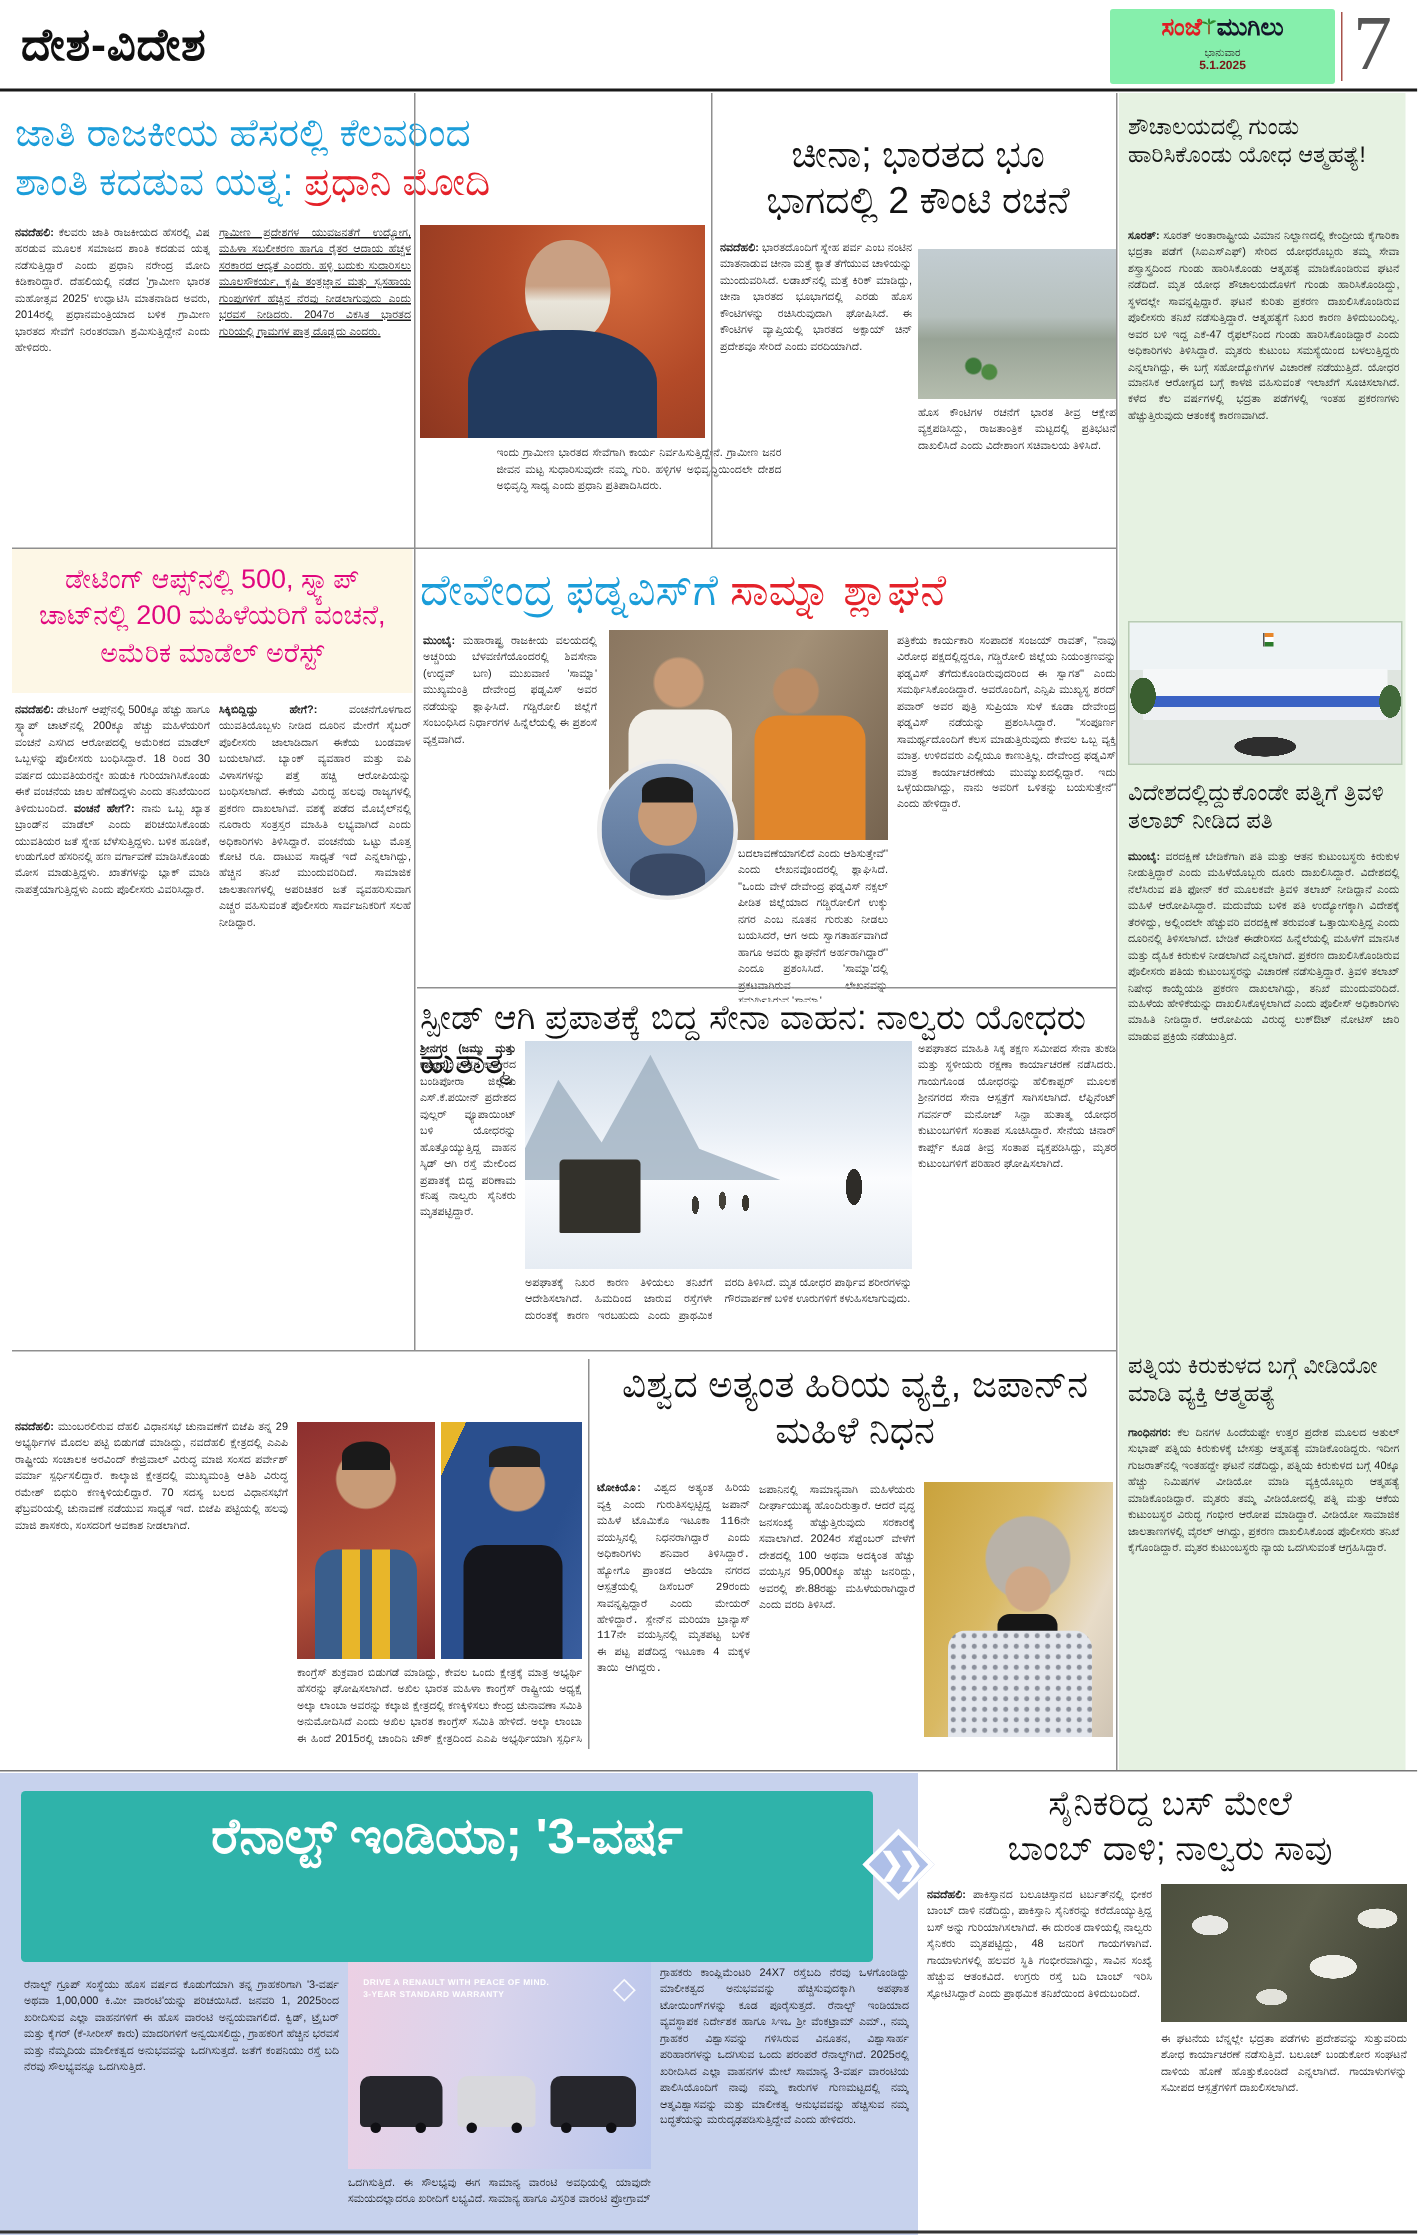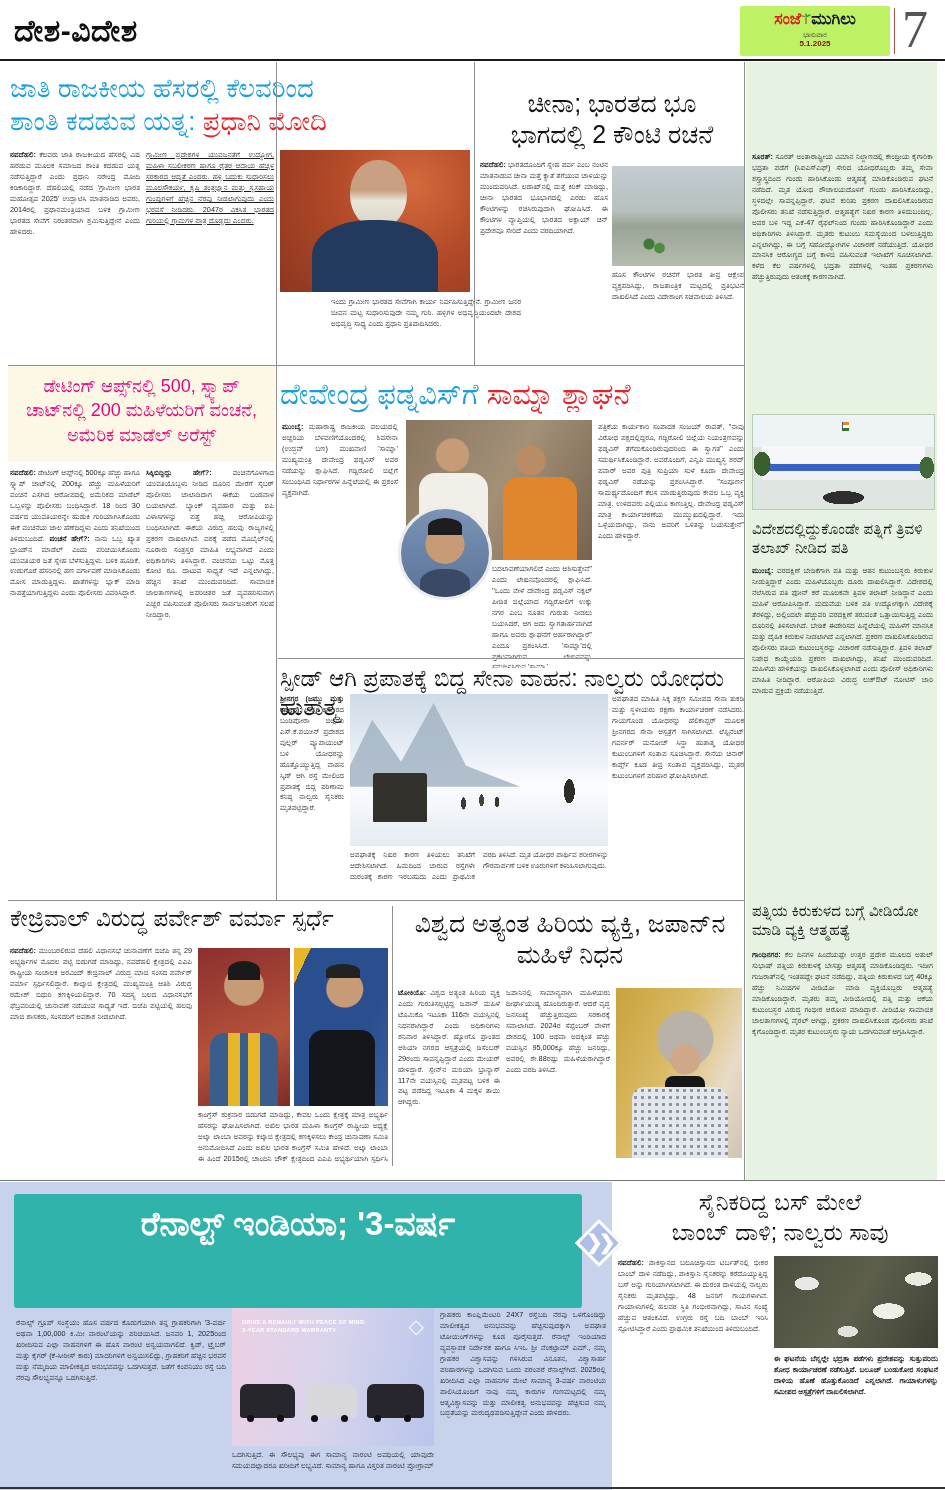--- a/index.html
+++ b/index.html
@@ -6,21 +6,21 @@
   .page{position:relative;width:945px;height:1490px;background:#fff;overflow:hidden;
         font-family:"Liberation Sans",sans-serif;color:#1c1c1c;}
   .abs{position:absolute;box-sizing:border-box;}
   .b{font-size:7.3px;line-height:1.5;text-align:justify;color:#1c1c1c;overflow:hidden;}
   .dl{font-weight:700;}
   .rule{background:#8f8f8f;}
   .ph{position:absolute;overflow:hidden;}
 
   
   .section-title{font-size:30px;font-weight:700;color:#101010;letter-spacing:.5px;}
-  .masthead{background:#bef264;border-radius:2px;text-align:center;padding-top:4px;}
+  .masthead{background:#86efac;border-radius:2px;text-align:center;padding-top:4px;}
   .mast-name{font-size:16px;font-weight:700;line-height:1.1;}
   .mast-red{color:#e01d23;}
   .mast-black{color:#14142a;}
   .mast-day{font-size:7px;color:#333;margin-top:3px;}
   .mast-date{font-size:8px;font-weight:700;color:#7a1616;}
   .page-num{font-family:"Liberation Serif",serif;font-size:52px;font-weight:400;color:#555;line-height:1;}
 
   
   .hl{font-weight:400;line-height:1.25;}
   .hl-blue{color:#1b9dd9;}
@@ -163,20 +163,21 @@
     <div>ಚೀನಾ; ಭಾರತದ ಭೂ</div>
     <div>ಭಾಗದಲ್ಲಿ 2 ಕೌಂಟಿ ರಚನೆ</div>
   </div>
   <div class="abs b" style="left:480px;top:160px;width:128px;height:204px;">
     <span class="dl">ನವದೆಹಲಿ:</span>
     <span>ಭಾರತದೊಂದಿಗೆ ಸ್ನೇಹ ಪರ್ವ ಎಂಬ ನಂಟಿನ ಮಾತನಾಡುವ ಚೀನಾ ಮತ್ತೆ ಕ್ಯಾತೆ ತೆಗೆಯುವ ಚಾಳಿಯನ್ನು ಮುಂದುವರಿಸಿದೆ. ಲಡಾಖ್‌ನಲ್ಲಿ ಮತ್ತೆ ಕಿರಿಕ್ ಮಾಡಿದ್ದು, ಚೀನಾ ಭಾರತದ ಭೂಭಾಗದಲ್ಲಿ ಎರಡು ಹೊಸ ಕೌಂಟಿಗಳನ್ನು ರಚಿಸಿರುವುದಾಗಿ ಘೋಷಿಸಿದೆ. ಈ ಕೌಂಟಿಗಳ ವ್ಯಾಪ್ತಿಯಲ್ಲಿ ಭಾರತದ ಅಕ್ಸಾಯ್ ಚಿನ್ ಪ್ರದೇಶವೂ ಸೇರಿದೆ ಎಂದು ವರದಿಯಾಗಿದೆ.</span>
   </div>
   <div class="ph ph-china" style="left:612px;top:166px;width:132px;height:100px;"></div>
   <div class="abs b" style="left:612px;top:270px;width:132px;height:94px;">ಹೊಸ ಕೌಂಟಿಗಳ ರಚನೆಗೆ ಭಾರತ ತೀವ್ರ ಆಕ್ಷೇಪ ವ್ಯಕ್ತಪಡಿಸಿದ್ದು, ರಾಜತಾಂತ್ರಿಕ ಮಟ್ಟದಲ್ಲಿ ಪ್ರತಿಭಟನೆ ದಾಖಲಿಸಿದೆ ಎಂದು ವಿದೇಶಾಂಗ ಸಚಿವಾಲಯ ತಿಳಿಸಿದೆ.</div>
 
+  <div class="abs hl hl-black" style="left:752px;top:76px;width:181px;height:42px;font-size:15px;">ಶೌಚಾಲಯದಲ್ಲಿ ಗುಂಡು ಹಾರಿಸಿಕೊಂಡು ಯೋಧ ಆತ್ಮಹತ್ಯೆ!</div>
   <div class="abs b" style="left:752px;top:122px;width:181px;height:288px;margin-top:30px;">
     <span class="dl">ಸೂರತ್:</span>
     <span>ಸೂರತ್ ಅಂತಾರಾಷ್ಟ್ರೀಯ ವಿಮಾನ ನಿಲ್ದಾಣದಲ್ಲಿ ಕೇಂದ್ರೀಯ ಕೈಗಾರಿಕಾ ಭದ್ರತಾ ಪಡೆಗೆ (ಸಿಐಎಸ್ಎಫ್) ಸೇರಿದ ಯೋಧರೊಬ್ಬರು ತಮ್ಮ ಸೇವಾ ಶಸ್ತ್ರಾಸ್ತ್ರದಿಂದ ಗುಂಡು ಹಾರಿಸಿಕೊಂಡು ಆತ್ಮಹತ್ಯೆ ಮಾಡಿಕೊಂಡಿರುವ ಘಟನೆ ನಡೆದಿದೆ. ಮೃತ ಯೋಧ ಶೌಚಾಲಯದೊಳಗೆ ಗುಂಡು ಹಾರಿಸಿಕೊಂಡಿದ್ದು, ಸ್ಥಳದಲ್ಲೇ ಸಾವನ್ನಪ್ಪಿದ್ದಾರೆ. ಘಟನೆ ಕುರಿತು ಪ್ರಕರಣ ದಾಖಲಿಸಿಕೊಂಡಿರುವ ಪೊಲೀಸರು ತನಿಖೆ ನಡೆಸುತ್ತಿದ್ದಾರೆ. ಆತ್ಮಹತ್ಯೆಗೆ ನಿಖರ ಕಾರಣ ತಿಳಿದುಬಂದಿಲ್ಲ. ಅವರ ಬಳಿ ಇದ್ದ ಎಕೆ-47 ರೈಫಲ್‌ನಿಂದ ಗುಂಡು ಹಾರಿಸಿಕೊಂಡಿದ್ದಾರೆ ಎಂದು ಅಧಿಕಾರಿಗಳು ತಿಳಿಸಿದ್ದಾರೆ. ಮೃತರು ಕುಟುಂಬ ಸಮಸ್ಯೆಯಿಂದ ಬಳಲುತ್ತಿದ್ದರು ಎನ್ನಲಾಗಿದ್ದು, ಈ ಬಗ್ಗೆ ಸಹೋದ್ಯೋಗಿಗಳ ವಿಚಾರಣೆ ನಡೆಯುತ್ತಿದೆ. ಯೋಧರ ಮಾನಸಿಕ ಆರೋಗ್ಯದ ಬಗ್ಗೆ ಕಾಳಜಿ ವಹಿಸುವಂತೆ ಇಲಾಖೆಗೆ ಸೂಚಿಸಲಾಗಿದೆ. ಕಳೆದ ಕೆಲ ವರ್ಷಗಳಲ್ಲಿ ಭದ್ರತಾ ಪಡೆಗಳಲ್ಲಿ ಇಂತಹ ಪ್ರಕರಣಗಳು ಹೆಚ್ಚುತ್ತಿರುವುದು ಆತಂಕಕ್ಕೆ ಕಾರಣವಾಗಿದೆ.</span>
   </div>
   <div class="ph ph-airport" style="left:752px;top:414px;width:181px;height:94px;border:1px solid #b8cbb4;">
     <div class="af-flag"></div>
   </div>
 
   <div class="abs hl hl-black" style="left:752px;top:520px;width:181px;height:42px;font-size:15px;">ವಿದೇಶದಲ್ಲಿದ್ದುಕೊಂಡೇ ಪತ್ನಿಗೆ ತ್ರಿವಳಿ ತಲಾಖ್ ನೀಡಿದ ಪತಿ</div>
   <div class="abs b" style="left:752px;top:566px;width:181px;height:330px;">
@@ -220,31 +221,30 @@
   <div class="abs b" style="left:280px;top:694px;width:64px;height:204px;">
     <span class="dl">ಶ್ರೀನಗರ (ಜಮ್ಮು ಮತ್ತು ಕಾಶ್ಮೀರ):</span>
     <span>ಉತ್ತರ ಕಾಶ್ಮೀರದ ಬಂಡಿಪೋರಾ ಜಿಲ್ಲೆಯ ಎಸ್.ಕೆ.ಪಯೀನ್ ಪ್ರದೇಶದ ವುಲ್ಲರ್ ವ್ಯೂಪಾಯಿಂಟ್ ಬಳಿ ಯೋಧರನ್ನು ಹೊತ್ತೊಯ್ಯುತ್ತಿದ್ದ ವಾಹನ ಸ್ಕಿಡ್ ಆಗಿ ರಸ್ತೆ ಮೇಲಿಂದ ಪ್ರಪಾತಕ್ಕೆ ಬಿದ್ದ ಪರಿಣಾಮ ಕನಿಷ್ಠ ನಾಲ್ವರು ಸೈನಿಕರು ಮೃತಪಟ್ಟಿದ್ದಾರೆ.</span>
   </div>
   <div class="ph ph-snow" style="left:350px;top:694px;width:258px;height:152px;">
     <div class="snow-fig"></div>
   </div>
   <div class="abs b two-col" style="left:350px;top:850px;width:258px;height:48px;">ಅಪಘಾತಕ್ಕೆ ನಿಖರ ಕಾರಣ ತಿಳಿಯಲು ತನಿಖೆಗೆ ಆದೇಶಿಸಲಾಗಿದೆ. ಹಿಮದಿಂದ ಜಾರುವ ರಸ್ತೆಗಳೇ ದುರಂತಕ್ಕೆ ಕಾರಣ ಇರಬಹುದು ಎಂದು ಪ್ರಾಥಮಿಕ ವರದಿ ತಿಳಿಸಿದೆ. ಮೃತ ಯೋಧರ ಪಾರ್ಥಿವ ಶರೀರಗಳನ್ನು ಗೌರವಾರ್ಪಣೆ ಬಳಿಕ ಊರುಗಳಿಗೆ ಕಳುಹಿಸಲಾಗುವುದು.</div>
   <div class="abs b" style="left:612px;top:694px;width:132px;height:204px;">ಅಪಘಾತದ ಮಾಹಿತಿ ಸಿಕ್ಕ ತಕ್ಷಣ ಸಮೀಪದ ಸೇನಾ ತುಕಡಿ ಮತ್ತು ಸ್ಥಳೀಯರು ರಕ್ಷಣಾ ಕಾರ್ಯಾಚರಣೆ ನಡೆಸಿದರು. ಗಾಯಗೊಂಡ ಯೋಧರನ್ನು ಹೆಲಿಕಾಪ್ಟರ್ ಮೂಲಕ ಶ್ರೀನಗರದ ಸೇನಾ ಆಸ್ಪತ್ರೆಗೆ ಸಾಗಿಸಲಾಗಿದೆ. ಲೆಫ್ಟಿನೆಂಟ್ ಗವರ್ನರ್ ಮನೋಜ್ ಸಿನ್ಹಾ ಹುತಾತ್ಮ ಯೋಧರ ಕುಟುಂಬಗಳಿಗೆ ಸಂತಾಪ ಸೂಚಿಸಿದ್ದಾರೆ. ಸೇನೆಯ ಚಿನಾರ್ ಕಾರ್ಪ್ಸ್ ಕೂಡ ತೀವ್ರ ಸಂತಾಪ ವ್ಯಕ್ತಪಡಿಸಿದ್ದು, ಮೃತರ ಕುಟುಂಬಗಳಿಗೆ ಪರಿಹಾರ ಘೋಷಿಸಲಾಗಿದೆ.</div>
 
-  <div class="abs hl hl-black" style="left:10px;top:904px;width:378px;height:36px;font-size:23px;">ಕೇಜ್ರಿವಾಲ್ ವಿರುದ್ಧ ಪರ್ವೇಶ್ ವರ್ಮಾ ಸ್ಪರ್ಧೆ</div>
   <div class="abs b" style="left:10px;top:946px;width:182px;height:220px;">
     <span class="dl">ನವದೆಹಲಿ:</span>
     <span>ಮುಂಬರಲಿರುವ ದೆಹಲಿ ವಿಧಾನಸಭೆ ಚುನಾವಣೆಗೆ ಬಿಜೆಪಿ ತನ್ನ 29 ಅಭ್ಯರ್ಥಿಗಳ ಮೊದಲ ಪಟ್ಟಿ ಬಿಡುಗಡೆ ಮಾಡಿದ್ದು, ನವದೆಹಲಿ ಕ್ಷೇತ್ರದಲ್ಲಿ ಎಎಪಿ ರಾಷ್ಟ್ರೀಯ ಸಂಚಾಲಕ ಅರವಿಂದ್ ಕೇಜ್ರಿವಾಲ್ ವಿರುದ್ಧ ಮಾಜಿ ಸಂಸದ ಪರ್ವೇಶ್ ವರ್ಮಾ ಸ್ಪರ್ಧಿಸಲಿದ್ದಾರೆ. ಕಾಲ್ಕಾಜಿ ಕ್ಷೇತ್ರದಲ್ಲಿ ಮುಖ್ಯಮಂತ್ರಿ ಆತಿಶಿ ವಿರುದ್ಧ ರಮೇಶ್ ಬಿಧುರಿ ಕಣಕ್ಕಿಳಿಯಲಿದ್ದಾರೆ. 70 ಸದಸ್ಯ ಬಲದ ವಿಧಾನಸಭೆಗೆ ಫೆಬ್ರವರಿಯಲ್ಲಿ ಚುನಾವಣೆ ನಡೆಯುವ ಸಾಧ್ಯತೆ ಇದೆ. ಬಿಜೆಪಿ ಪಟ್ಟಿಯಲ್ಲಿ ಹಲವು ಮಾಜಿ ಶಾಸಕರು, ಸಂಸದರಿಗೆ ಅವಕಾಶ ನೀಡಲಾಗಿದೆ.</span>
   </div>
   <div class="ph ph-verma" style="left:198px;top:948px;width:92px;height:158px;"></div>
   <div class="ph ph-kejri" style="left:294px;top:948px;width:94px;height:158px;"></div>
   <div class="abs b" style="left:198px;top:1110px;width:190px;height:56px;">ಕಾಂಗ್ರೆಸ್ ಶುಕ್ರವಾರ ಬಿಡುಗಡೆ ಮಾಡಿದ್ದು, ಕೇವಲ ಒಂದು ಕ್ಷೇತ್ರಕ್ಕೆ ಮಾತ್ರ ಅಭ್ಯರ್ಥಿ ಹೆಸರನ್ನು ಘೋಷಿಸಲಾಗಿದೆ. ಅಖಿಲ ಭಾರತ ಮಹಿಳಾ ಕಾಂಗ್ರೆಸ್ ರಾಷ್ಟ್ರೀಯ ಅಧ್ಯಕ್ಷೆ ಅಲ್ಕಾ ಲಾಂಬಾ ಅವರನ್ನು ಕಲ್ಕಾಜಿ ಕ್ಷೇತ್ರದಲ್ಲಿ ಕಣಕ್ಕಿಳಿಸಲು ಕೇಂದ್ರ ಚುನಾವಣಾ ಸಮಿತಿ ಅನುಮೋದಿಸಿದೆ ಎಂದು ಅಖಿಲ ಭಾರತ ಕಾಂಗ್ರೆಸ್ ಸಮಿತಿ ಹೇಳಿದೆ. ಅಲ್ಕಾ ಲಾಂಬಾ ಈ ಹಿಂದೆ 2015ರಲ್ಲಿ ಚಾಂದಿನಿ ಚೌಕ್ ಕ್ಷೇತ್ರದಿಂದ ಎಎಪಿ ಅಭ್ಯರ್ಥಿಯಾಗಿ ಸ್ಪರ್ಧಿಸಿ ಗೆಲುವು ಸಾಧಿಸಿದ್ದರು. ಬಳಿಕ ಸೆಪ್ಟೆಂಬರ್ 2019ರಲ್ಲಿ ಕಾಂಗ್ರೆಸ್ ಸೇರಿದ್ದರು.</div>
 
   <div class="abs hl hl-black center" style="left:398px;top:908px;width:344px;height:74px;font-size:25px;">ವಿಶ್ವದ ಅತ್ಯಂತ ಹಿರಿಯ ವ್ಯಕ್ತಿ, ಜಪಾನ್‌ನ ಮಹಿಳೆ ನಿಧನ</div>
-  <div class="abs b" style="left:398px;top:988px;width:102px;height:178px;">
+  <div class="abs b" style="left:398px;top:988px;width:102px;height:178px;font-family:Liberation Mono, monospace;">
     <span class="dl">ಟೋಕಿಯೊ:</span>
     <span>ವಿಶ್ವದ ಅತ್ಯಂತ ಹಿರಿಯ ವ್ಯಕ್ತಿ ಎಂದು ಗುರುತಿಸಲ್ಪಟ್ಟಿದ್ದ ಜಪಾನ್ ಮಹಿಳೆ ಟೊಮಿಕೊ ಇಟೂಕಾ 116ನೇ ವಯಸ್ಸಿನಲ್ಲಿ ನಿಧನರಾಗಿದ್ದಾರೆ ಎಂದು ಅಧಿಕಾರಿಗಳು ಶನಿವಾರ ತಿಳಿಸಿದ್ದಾರೆ. ಹ್ಯೋಗೊ ಪ್ರಾಂತದ ಆಶಿಯಾ ನಗರದ ಆಸ್ಪತ್ರೆಯಲ್ಲಿ ಡಿಸೆಂಬರ್ 29ರಂದು ಸಾವನ್ನಪ್ಪಿದ್ದಾರೆ ಎಂದು ಮೇಯರ್ ಹೇಳಿದ್ದಾರೆ. ಸ್ಪೇನ್‌ನ ಮರಿಯಾ ಬ್ರಾನ್ಯಾಸ್ 117ನೇ ವಯಸ್ಸಿನಲ್ಲಿ ಮೃತಪಟ್ಟ ಬಳಿಕ ಈ ಪಟ್ಟ ಪಡೆದಿದ್ದ ಇಟೂಕಾ 4 ಮಕ್ಕಳ ತಾಯಿ ಆಗಿದ್ದರು.</span>
   </div>
   <div class="abs b" style="left:506px;top:988px;width:104px;height:178px;">ಜಪಾನಿನಲ್ಲಿ ಸಾಮಾನ್ಯವಾಗಿ ಮಹಿಳೆಯರು ದೀರ್ಘಾಯುಷ್ಯ ಹೊಂದಿರುತ್ತಾರೆ. ಆದರೆ ವೃದ್ಧ ಜನಸಂಖ್ಯೆ ಹೆಚ್ಚುತ್ತಿರುವುದು ಸರಕಾರಕ್ಕೆ ಸವಾಲಾಗಿದೆ. 2024ರ ಸೆಪ್ಟೆಂಬರ್ ವೇಳೆಗೆ ದೇಶದಲ್ಲಿ 100 ಅಥವಾ ಅದಕ್ಕಿಂತ ಹೆಚ್ಚು ವಯಸ್ಸಿನ 95,000ಕ್ಕೂ ಹೆಚ್ಚು ಜನರಿದ್ದು, ಅವರಲ್ಲಿ ಶೇ.88ರಷ್ಟು ಮಹಿಳೆಯರಾಗಿದ್ದಾರೆ ಎಂದು ವರದಿ ತಿಳಿಸಿದೆ.</div>
   <div class="ph ph-oldwoman" style="left:616px;top:988px;width:126px;height:170px;"></div>
 
   <div class="abs peri" style="left:0;top:1182px;width:612px;height:308px;"></div>
   <div class="abs teal-box" style="left:14px;top:1194px;width:568px;height:114px;padding-top:8px;">
     <div class="teal-head">ರೆನಾಲ್ಟ್ ಇಂಡಿಯಾ; '3-ವರ್ಷ</div>
   </div>
@@ -268,21 +268,21 @@
 
   <div class="abs hl hl-black center" style="left:620px;top:1188px;width:320px;height:64px;font-size:23px;line-height:1.3;">
     <div>ಸೈನಿಕರಿದ್ದ ಬಸ್ ಮೇಲೆ</div>
     <div>ಬಾಂಬ್ ದಾಳಿ; ನಾಲ್ವರು ಸಾವು</div>
   </div>
   <div class="abs b" style="left:618px;top:1258px;width:150px;height:228px;">
     <span class="dl">ನವದೆಹಲಿ:</span>
     <span>ಪಾಕಿಸ್ತಾನದ ಬಲೂಚಿಸ್ತಾನದ ಟರ್ಬತ್‌ನಲ್ಲಿ ಭೀಕರ ಬಾಂಬ್ ದಾಳಿ ನಡೆದಿದ್ದು, ಪಾಕಿಸ್ತಾನಿ ಸೈನಿಕರನ್ನು ಕರೆದೊಯ್ಯುತ್ತಿದ್ದ ಬಸ್ ಅನ್ನು ಗುರಿಯಾಗಿಸಲಾಗಿದೆ. ಈ ದುರಂತ ದಾಳಿಯಲ್ಲಿ ನಾಲ್ವರು ಸೈನಿಕರು ಮೃತಪಟ್ಟಿದ್ದು, 48 ಜನರಿಗೆ ಗಾಯಗಳಾಗಿವೆ. ಗಾಯಾಳುಗಳಲ್ಲಿ ಹಲವರ ಸ್ಥಿತಿ ಗಂಭೀರವಾಗಿದ್ದು, ಸಾವಿನ ಸಂಖ್ಯೆ ಹೆಚ್ಚುವ ಆತಂಕವಿದೆ. ಉಗ್ರರು ರಸ್ತೆ ಬದಿ ಬಾಂಬ್ ಇರಿಸಿ ಸ್ಫೋಟಿಸಿದ್ದಾರೆ ಎಂದು ಪ್ರಾಥಮಿಕ ತನಿಖೆಯಿಂದ ತಿಳಿದುಬಂದಿದೆ.</span>
   </div>
   <div class="ph ph-bomb" style="left:774px;top:1256px;width:164px;height:92px;"></div>
-  <div class="abs b" style="left:774px;top:1354px;width:164px;height:132px;font-weight:bold;">ಈ ಘಟನೆಯ ಬೆನ್ನಲ್ಲೇ ಭದ್ರತಾ ಪಡೆಗಳು ಪ್ರದೇಶವನ್ನು ಸುತ್ತುವರಿದು ಶೋಧ ಕಾರ್ಯಾಚರಣೆ ನಡೆಸುತ್ತಿವೆ. ಬಲೂಚ್ ಬಂಡುಕೋರ ಸಂಘಟನೆ ದಾಳಿಯ ಹೊಣೆ ಹೊತ್ತುಕೊಂಡಿದೆ ಎನ್ನಲಾಗಿದೆ. ಗಾಯಾಳುಗಳನ್ನು ಸಮೀಪದ ಆಸ್ಪತ್ರೆಗಳಿಗೆ ದಾಖಲಿಸಲಾಗಿದೆ.</div>
+  <div class="abs b" style="left:774px;top:1354px;width:164px;height:132px;">ಈ ಘಟನೆಯ ಬೆನ್ನಲ್ಲೇ ಭದ್ರತಾ ಪಡೆಗಳು ಪ್ರದೇಶವನ್ನು ಸುತ್ತುವರಿದು ಶೋಧ ಕಾರ್ಯಾಚರಣೆ ನಡೆಸುತ್ತಿವೆ. ಬಲೂಚ್ ಬಂಡುಕೋರ ಸಂಘಟನೆ ದಾಳಿಯ ಹೊಣೆ ಹೊತ್ತುಕೊಂಡಿದೆ ಎನ್ನಲಾಗಿದೆ. ಗಾಯಾಳುಗಳನ್ನು ಸಮೀಪದ ಆಸ್ಪತ್ರೆಗಳಿಗೆ ದಾಖಲಿಸಲಾಗಿದೆ.</div>
 
   <div class="abs rule" style="left:276px;top:62px;width:1px;height:838px;"></div>
   <div class="abs rule" style="left:474px;top:62px;width:1px;height:304px;"></div>
   <div class="abs rule" style="left:744px;top:62px;width:1px;height:1118px;"></div>
   <div class="abs rule" style="left:392px;top:906px;width:1px;height:260px;"></div>
   <div class="abs rule" style="left:8px;top:365px;width:736px;height:1px;"></div>
   <div class="abs rule" style="left:278px;top:658px;width:466px;height:1px;"></div>
   <div class="abs rule" style="left:8px;top:900px;width:736px;height:1px;"></div>
   <div class="abs" style="left:0;top:1180px;width:945px;height:1px;background:#777;"></div>
   <div class="abs" style="left:0;top:1487px;width:945px;height:2px;background:#333;"></div>

